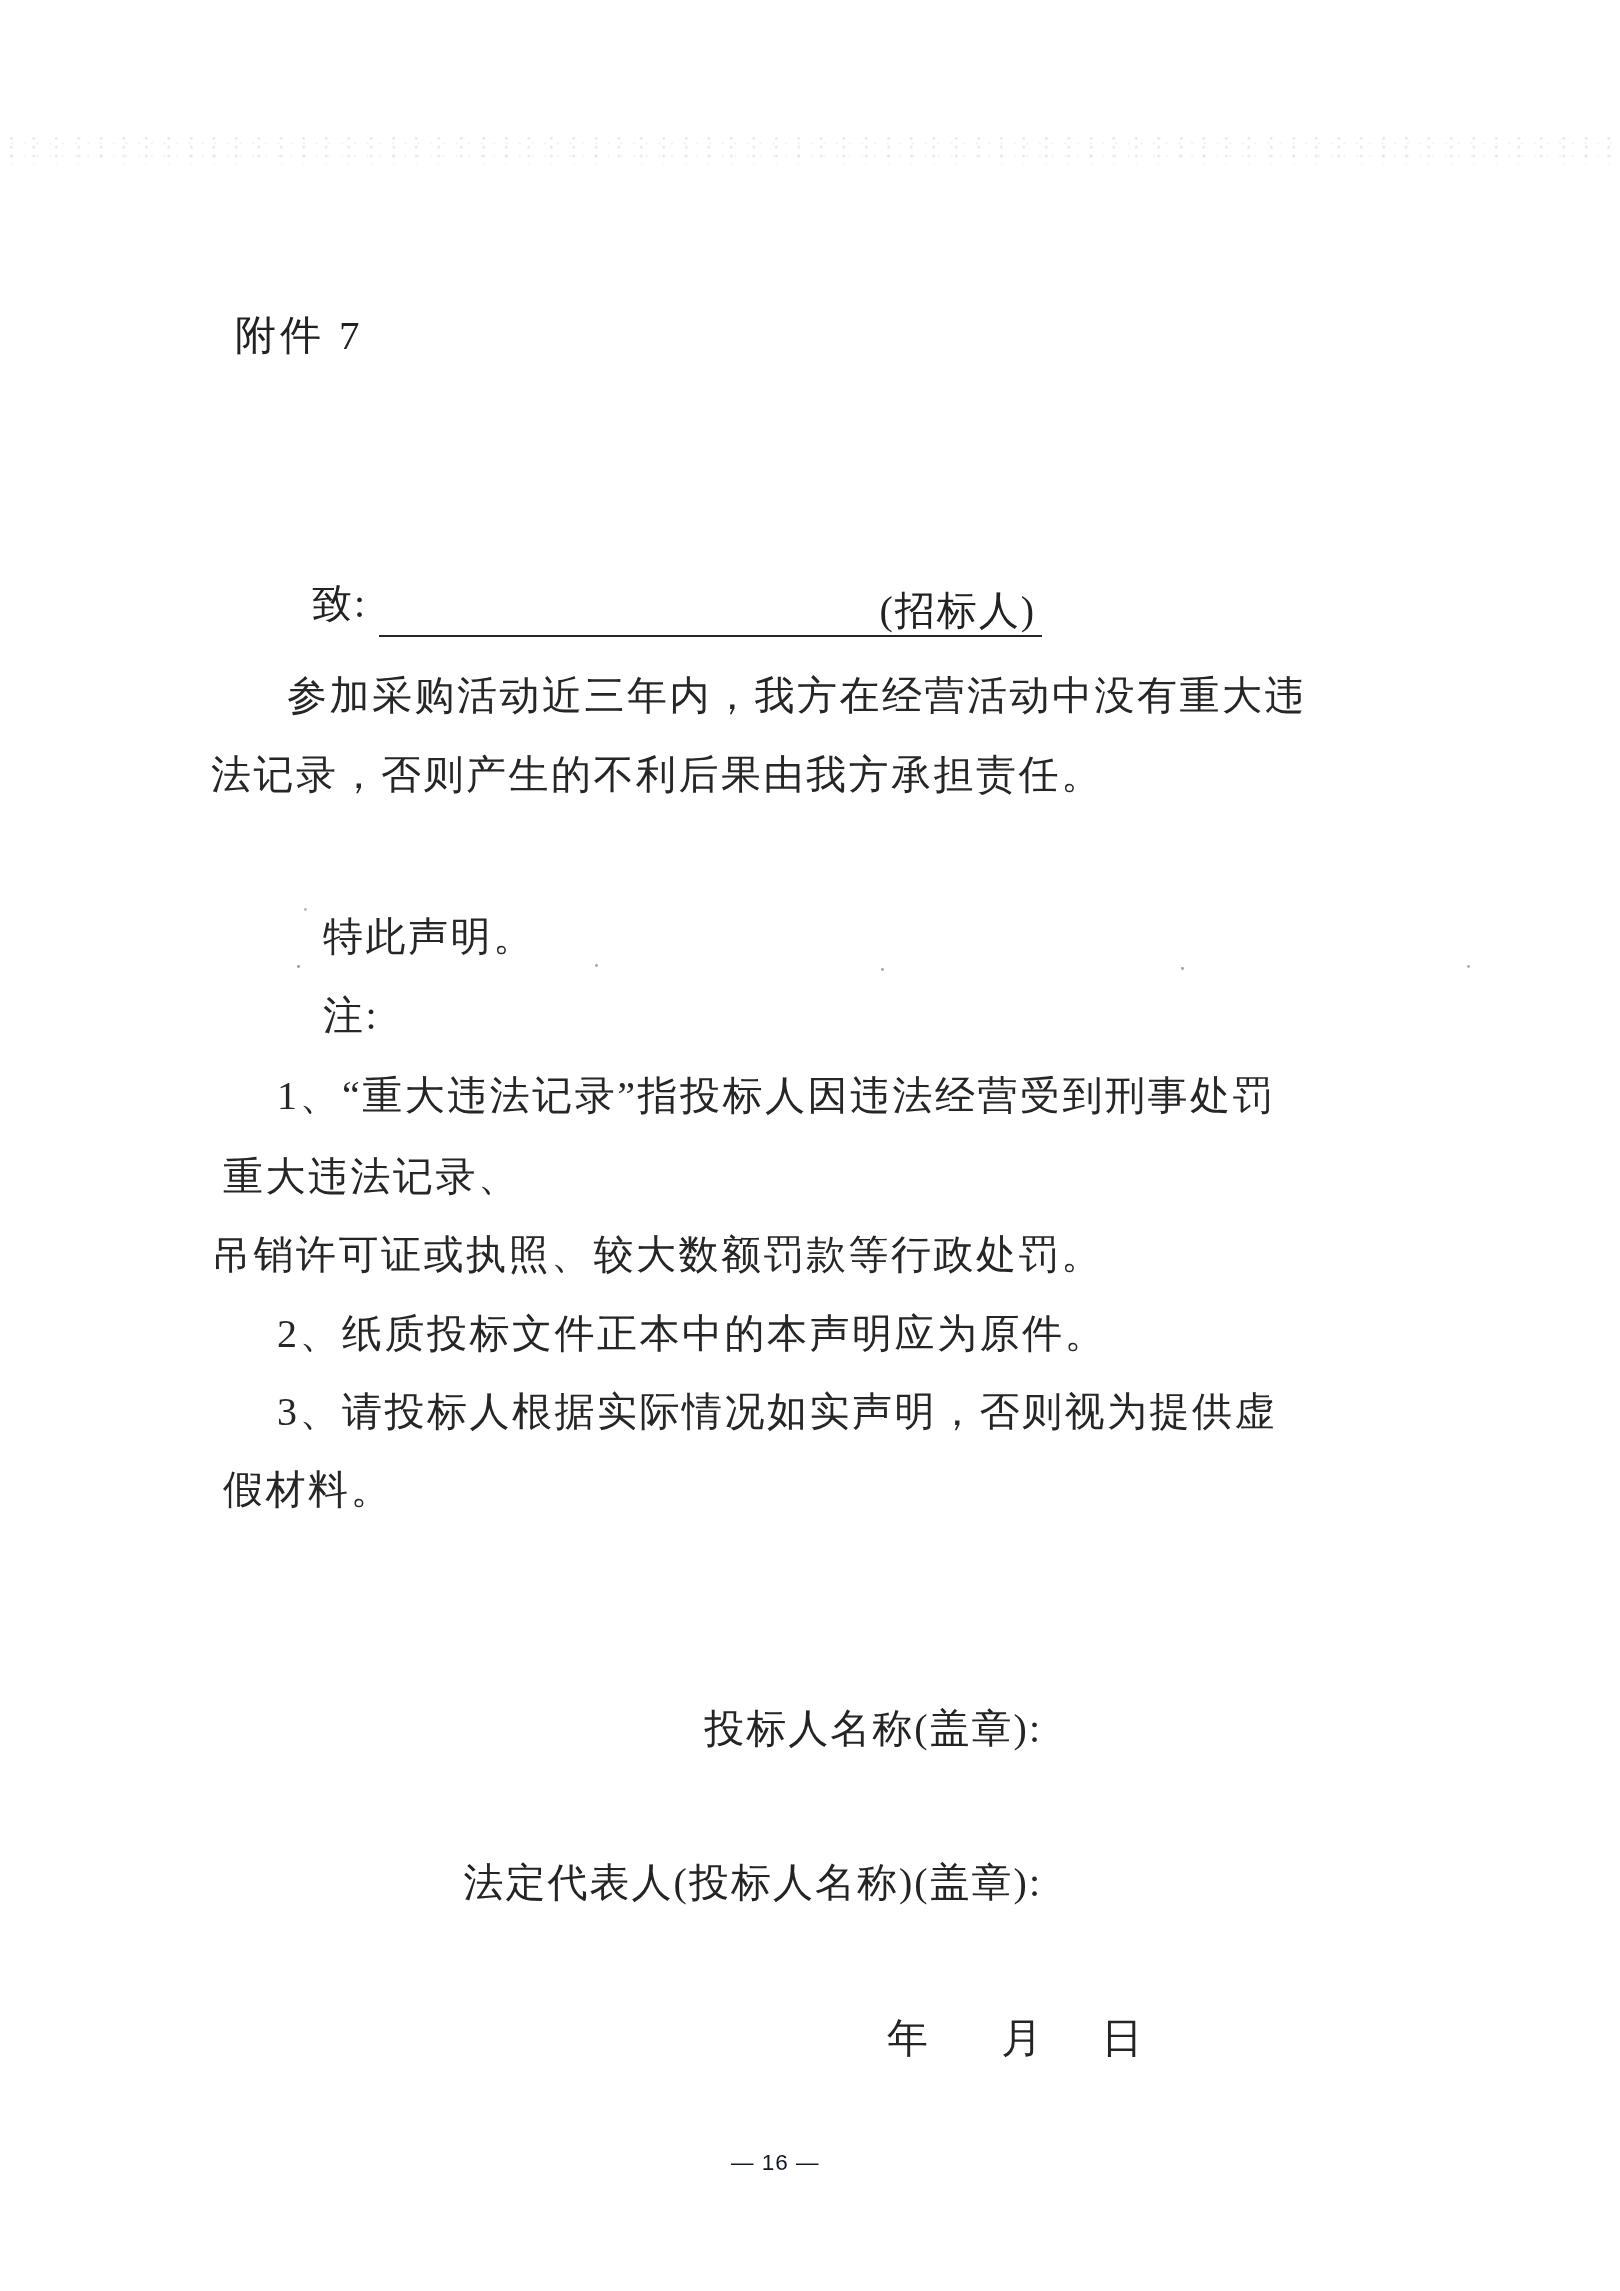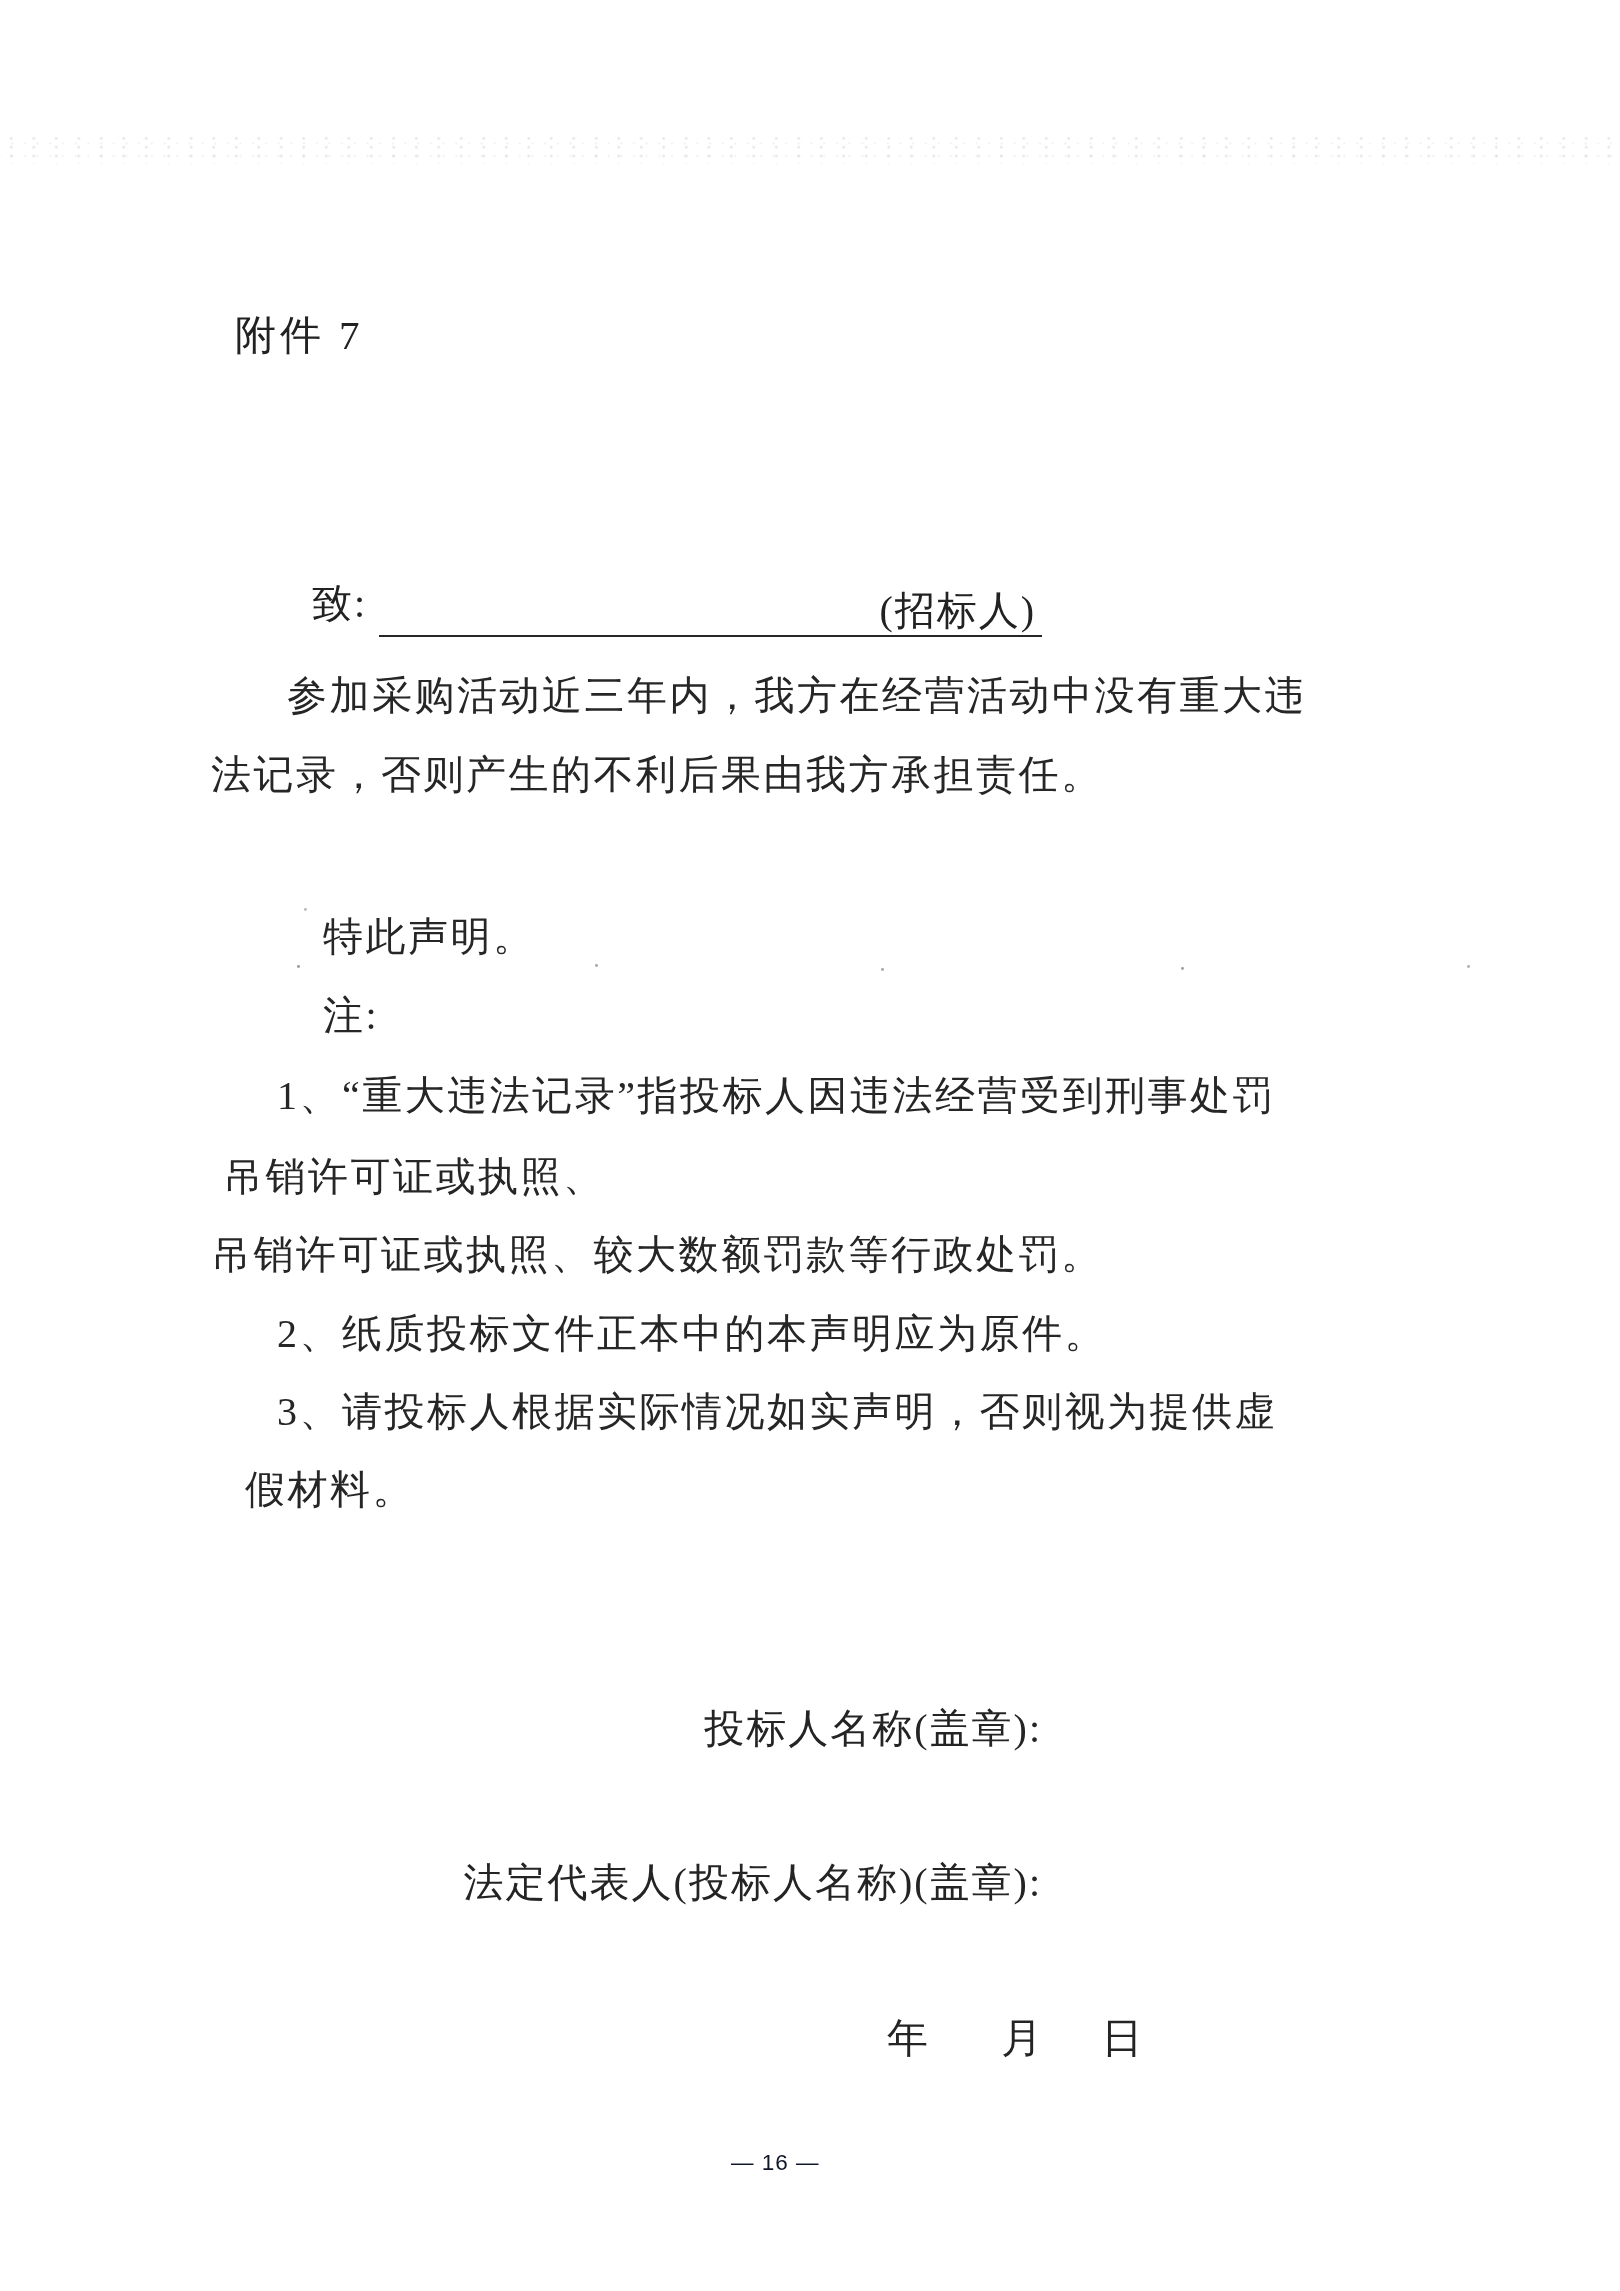--- a/index.html
+++ b/index.html
@@ -114,25 +114,25 @@
   </div>
 
   <div class="abs bodyline" style="left:287px; top:668px;">参加采购活动近三年内，我方在经营活动中没有重大违</div>
   <div class="abs bodyline" style="left:211px; top:747px;">法记录，否则产生的不利后果由我方承担责任。</div>
 
   <div class="abs bodyline" style="left:323px; top:909px;font-family:Liberation Mono, monospace;">特此声明。</div>
 
   <div class="abs bodyline" style="left:323px; top:988px;">注:</div>
 
   <div class="abs bodyline" style="left:277px; top:1068px;">1、“重大违法记录”指投标人因违法经营受到刑事处罚</div>
-  <div class="abs bodyline" style="left:223px; top:1149px;">吊销许可证或执照、</div>
+  <div class="abs bodyline" style="left:223px; top:1149px;">重大违法记录、</div>
   <div class="abs bodyline" style="left:211px; top:1227px;">吊销许可证或执照、较大数额罚款等行政处罚。</div>
   <div class="abs bodyline" style="left:277px; top:1306px;">2、纸质投标文件正本中的本声明应为原件。</div>
   <div class="abs bodyline" style="left:277px; top:1384px;">3、请投标人根据实际情况如实声明，否则视为提供虚</div>
-  <div class="abs bodyline" style="left:223px; top:1462px;margin-left:22px;">假材料。</div>
+  <div class="abs bodyline" style="left:223px; top:1462px;">假材料。</div>
 
   <div class="abs sig-label" style="right:578px; top:1701px;">投标人名称(盖章):</div>
 
   <div class="abs sig-label" style="right:578px; top:1855px;">法定代表人(投标人名称)(盖章):</div>
 
   <div class="abs date-line">
     <span class="d1">年</span>
     <span class="d2">月</span>
     <span class="d3">日</span>
   </div>

